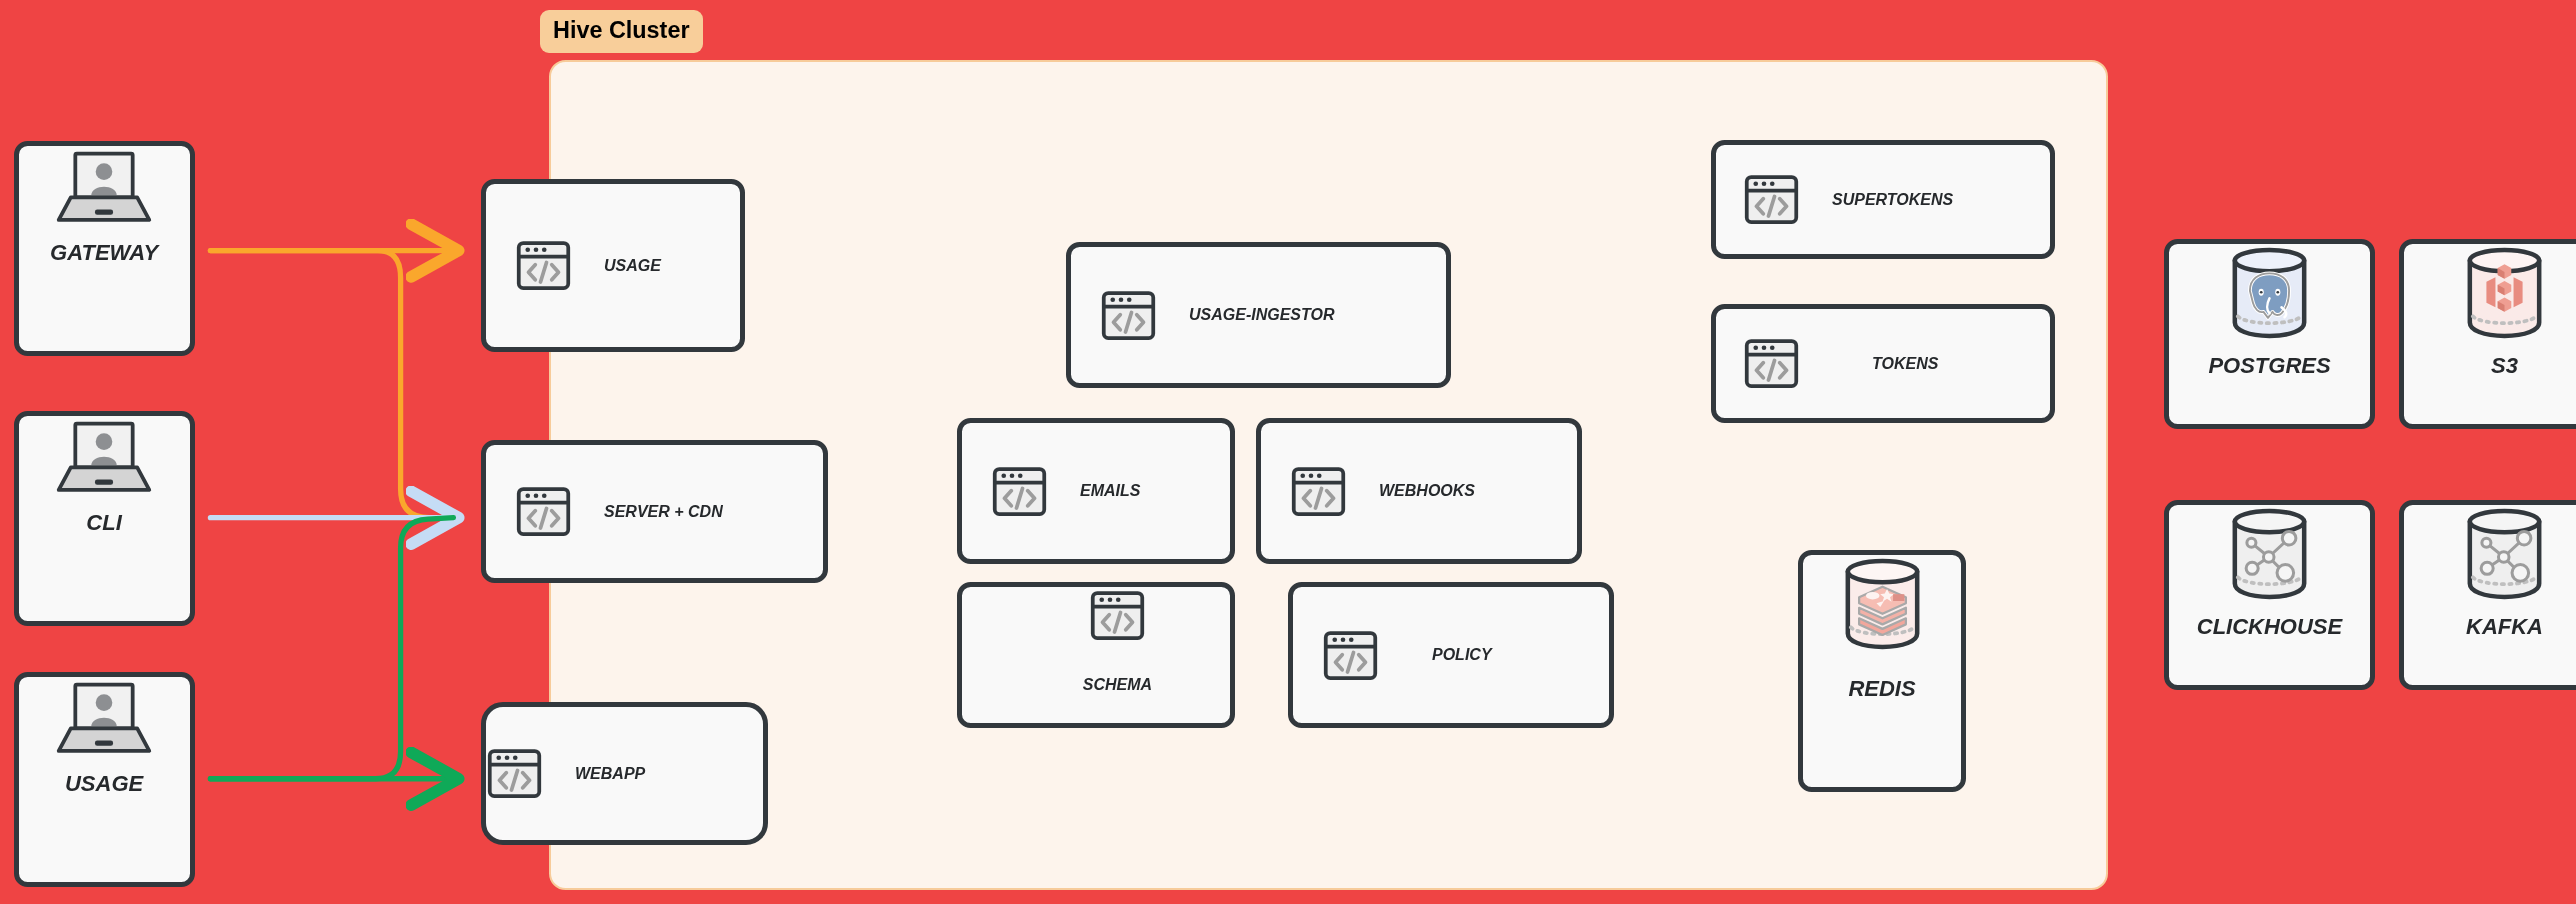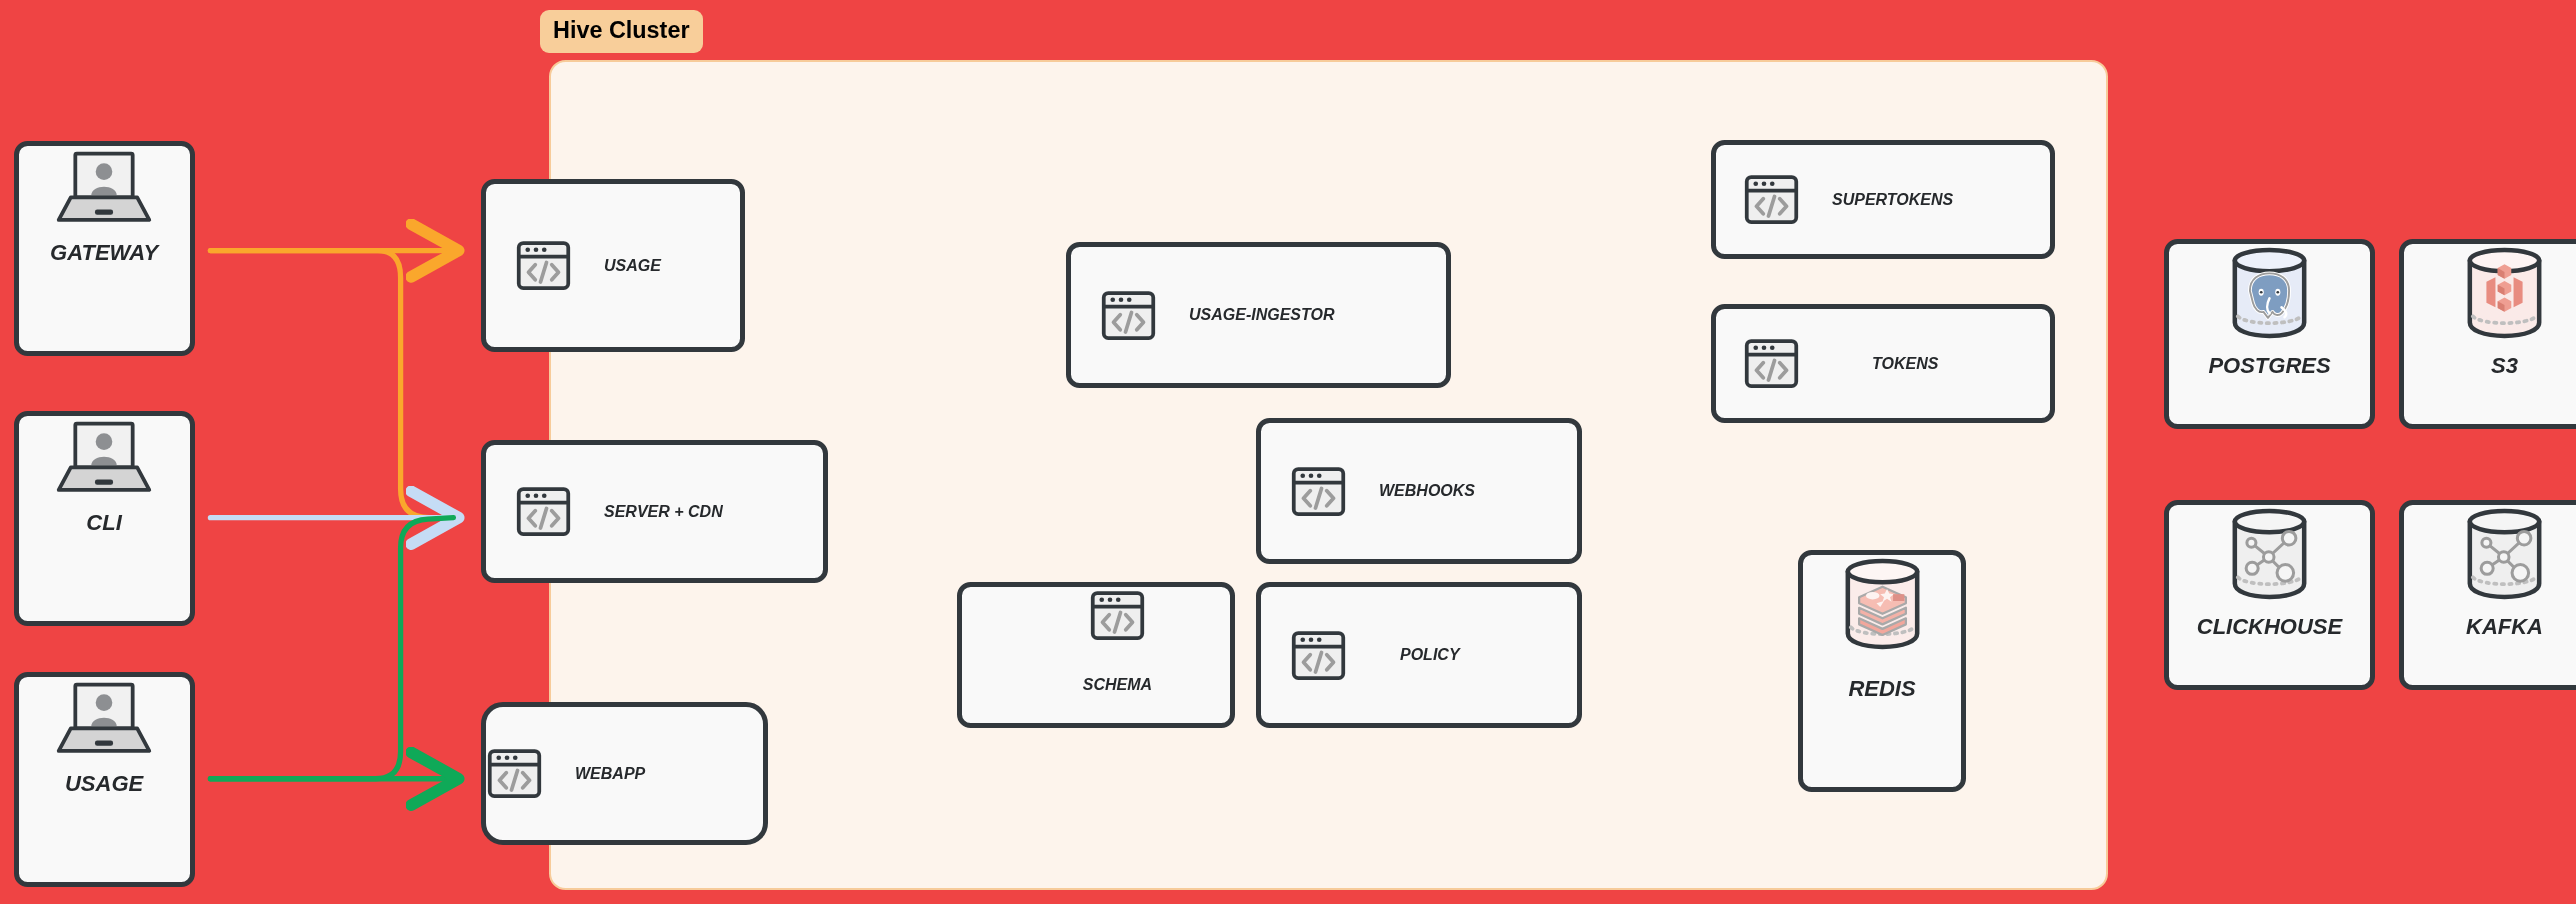--- a/index.html
+++ b/index.html
@@ -192,20 +192,33 @@
         <path d="M5 26 L71 26" stroke="#32383D" stroke-width="5"></path>
         <circle cx="17" cy="17" r="3.1" fill="#32383D"></circle>
         <circle cx="28" cy="17" r="3.1" fill="#32383D"></circle>
         <circle cx="39" cy="17" r="3.1" fill="#32383D"></circle>
         <path d="M27 37 L18 47 L27 57 M49 37 L58 47 L49 57 M42 34 L34 60" fill="none" stroke="#9C9C9C" stroke-width="5" stroke-linecap="round" stroke-linejoin="round"></path>
       </svg>
     </span>
     <span class="node-label">USAGE-INGESTOR</span>
   </div>
 
+  <div class="node service" style="left:957px; top:418px; width:278px; height:146px; padding-left:29px; gap:32px;">
+    <span class="icon-wrap">
+      <svg width="57" height="57" viewBox="0 0 76 76">
+        <rect x="5" y="8" width="66" height="60" rx="6" fill="#EFEFEF" stroke="#32383D" stroke-width="5"></rect>
+        <path d="M5 26 L71 26" stroke="#32383D" stroke-width="5"></path>
+        <circle cx="17" cy="17" r="3.1" fill="#32383D"></circle>
+        <circle cx="28" cy="17" r="3.1" fill="#32383D"></circle>
+        <circle cx="39" cy="17" r="3.1" fill="#32383D"></circle>
+        <path d="M27 37 L18 47 L27 57 M49 37 L58 47 L49 57 M42 34 L34 60" fill="none" stroke="#9C9C9C" stroke-width="5" stroke-linecap="round" stroke-linejoin="round"></path>
+      </svg>
+    </span>
+    <span class="node-label">EMAILS</span>
+  </div>
 
   <div class="node service" style="left:1256px; top:418px; width:326px; height:146px; padding-left:29px; gap:32px;">
     <span class="icon-wrap">
       <svg width="57" height="57" viewBox="0 0 76 76">
         <rect x="5" y="8" width="66" height="60" rx="6" fill="#EFEFEF" stroke="#32383D" stroke-width="5"></rect>
         <path d="M5 26 L71 26" stroke="#32383D" stroke-width="5"></path>
         <circle cx="17" cy="17" r="3.1" fill="#32383D"></circle>
         <circle cx="28" cy="17" r="3.1" fill="#32383D"></circle>
         <circle cx="39" cy="17" r="3.1" fill="#32383D"></circle>
         <path d="M27 37 L18 47 L27 57 M49 37 L58 47 L49 57 M42 34 L34 60" fill="none" stroke="#9C9C9C" stroke-width="5" stroke-linecap="round" stroke-linejoin="round"></path>
@@ -221,21 +234,21 @@
         <path d="M5 26 L71 26" stroke="#32383D" stroke-width="5"></path>
         <circle cx="17" cy="17" r="3.1" fill="#32383D"></circle>
         <circle cx="28" cy="17" r="3.1" fill="#32383D"></circle>
         <circle cx="39" cy="17" r="3.1" fill="#32383D"></circle>
         <path d="M27 37 L18 47 L27 57 M49 37 L58 47 L49 57 M42 34 L34 60" fill="none" stroke="#9C9C9C" stroke-width="5" stroke-linecap="round" stroke-linejoin="round"></path>
       </svg>
     </span>
     <span class="node-label">SCHEMA</span>
   </div>
 
-  <div class="node service" style="left:1256px; top:582px; width:326px; height:146px; padding-left:29px; gap:53px;">
+  <div class="node service" style="left:1288px; top:582px; width:326px; height:146px; padding-left:29px; gap:53px;">
     <span class="icon-wrap">
       <svg width="57" height="57" viewBox="0 0 76 76">
         <rect x="5" y="8" width="66" height="60" rx="6" fill="#EFEFEF" stroke="#32383D" stroke-width="5"></rect>
         <path d="M5 26 L71 26" stroke="#32383D" stroke-width="5"></path>
         <circle cx="17" cy="17" r="3.1" fill="#32383D"></circle>
         <circle cx="28" cy="17" r="3.1" fill="#32383D"></circle>
         <circle cx="39" cy="17" r="3.1" fill="#32383D"></circle>
         <path d="M27 37 L18 47 L27 57 M49 37 L58 47 L49 57 M42 34 L34 60" fill="none" stroke="#9C9C9C" stroke-width="5" stroke-linecap="round" stroke-linejoin="round"></path>
       </svg>
     </span>

